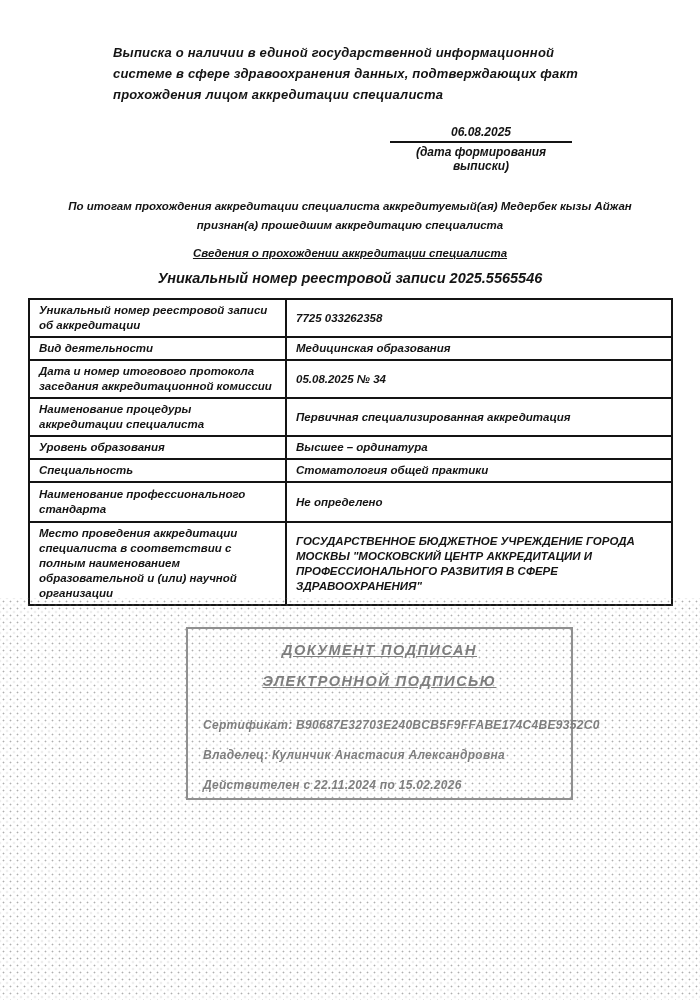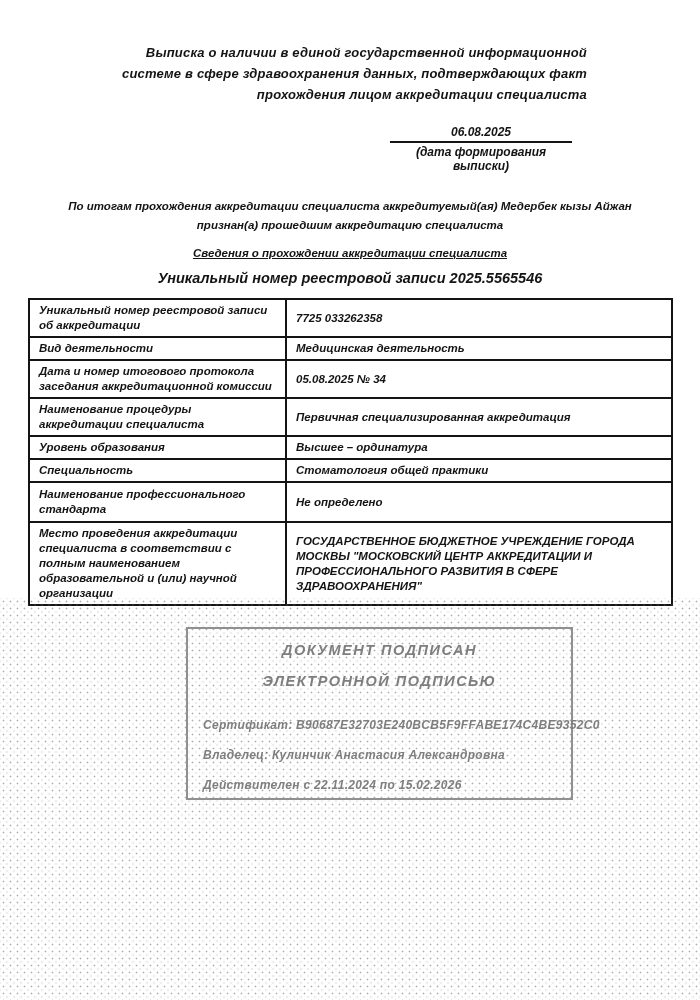--- a/index.html
+++ b/index.html
@@ -11,21 +11,21 @@
     font-weight: bold;
     font-style: italic;
     color: #141414;
     overflow: hidden;
   }
 
   
   .doc-title {
     margin: 42px auto 10px;
     width: 474px;
-    text-align: right;
+    text-align: left;
     font-size: 13px;
     line-height: 21px;
     letter-spacing: .2px;
   }
   .date-block {
     width: 182px;
     margin: 20px 128px 0 auto;
     text-align: center;
     font-size: 12px;
   }
@@ -100,20 +100,21 @@
     width: 387px; height: 173px;
     z-index: 2;
     border: 2px solid #909090;
     color: #7e7e7e;
     filter: blur(.3px);
   }
   .stamp-title {
     text-align: center;
     font-size: 14.5px;
     letter-spacing: 1.5px;
+    text-decoration: underline;
   }
   .stamp-title.l1 { margin-top: 13px; }
   .stamp-title.l2 { margin-top: 15px; }
   .stamp-detail {
     margin: 0 0 0 15px;
     font-size: 12px;
     letter-spacing: .3px;
     white-space: nowrap;
   }
   .stamp-detail.d1 { margin-top: 29px; }
@@ -137,21 +138,21 @@
 <div class="registry-record">Уникальный номер реестровой записи 2025.5565546</div>
 
 <table class="acc-table">
   <tbody>
     <tr class="rh35">
       <td class="c-label">Уникальный номер реестровой записи об аккредитации</td>
       <td class="c-value">7725 033262358</td>
     </tr>
     <tr class="rh22">
       <td class="c-label">Вид деятельности</td>
-      <td class="c-value">Медицинская деятельность</td>
+      <td class="c-value">Медицинская образования</td>
     </tr>
     <tr class="rh36">
       <td class="c-label">Дата и номер итогового протокола заседания аккредитационной комиссии</td>
       <td class="c-value">05.08.2025 № 34</td>
     </tr>
     <tr class="rh38">
       <td class="c-label">Наименование процедуры аккредитации специалиста</td>
       <td class="c-value">Первичная специализированная аккредитация</td>
     </tr>
     <tr class="rh21">

